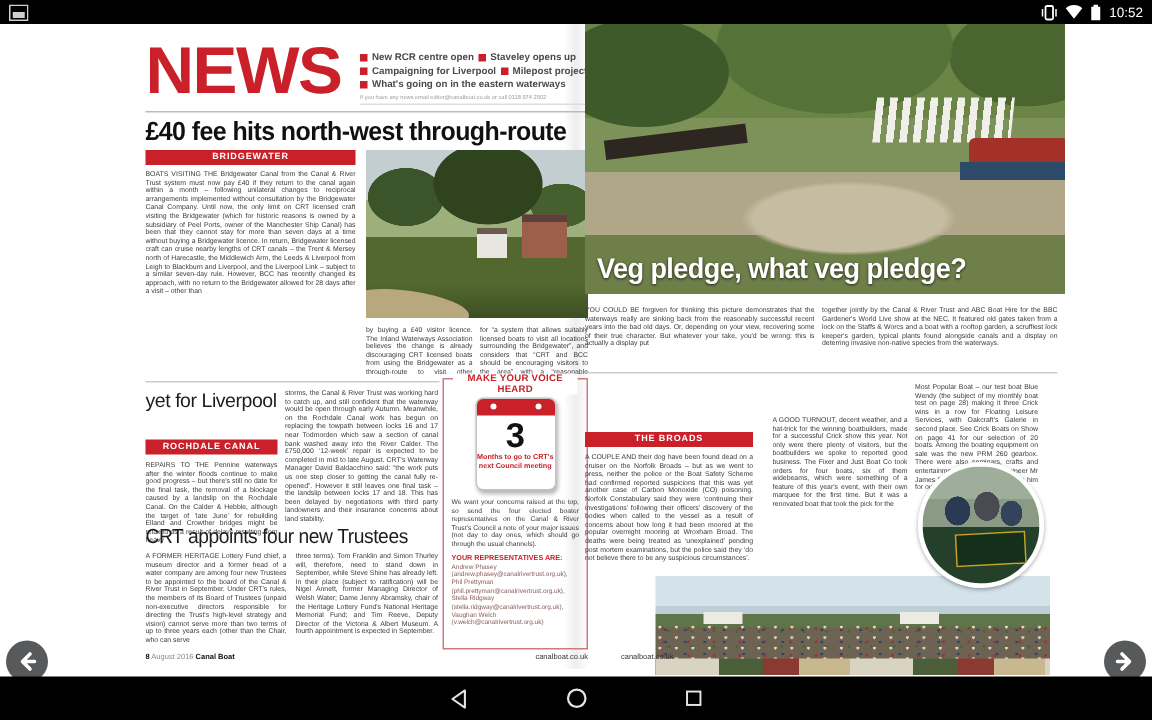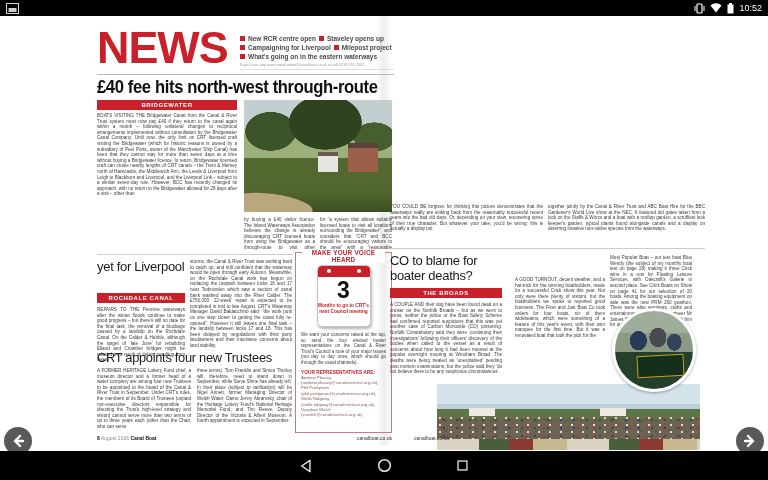--- a/index.html
+++ b/index.html
@@ -246,28 +246,31 @@
 
       <div class="folio folio-left">
         <b>8</b>
         <span class="gray">August 2016</span>
         <b>Canal Boat</b>
       </div>
       <div class="folio folio-site-left">canalboat.co.uk</div>
     </div>
 
     <div class="page page-right">
+      <div class="photo2">
+        <div class="ph-beam"></div>
+        <div class="ph-fence"></div>
+        <div class="ph-boat"></div>
+        <div class="ph-boat2"></div>
+        <div class="veg-caption">Veg pledge, what veg pledge?</div>
+      </div>
       <div class="body-txt veg-col1">YOU COULD BE forgiven for thinking this picture demonstrates that the waterways really are sinking back from the reasonably successful recent years into the bad old days. Or, depending on your view, recovering some of their true character. But whatever your take, you'd be wrong: this is actually a display put</div>
       <div class="body-txt veg-col2">together jointly by the Canal &amp; River Trust and ABC Boat Hire for the BBC Gardener's World Live show at the NEC. It featured old gates taken from a lock on the Staffs &amp; Worcs and a boat with a rooftop garden, a scruffiest lock keeper's garden, typical plants found alongside canals and a display on deterring invasive non-native species from the waterways.</div>
 
       <div class="rule-r"></div>
-      <div class="h-co">
-        <div>CO to blame for</div>
-        <div>boater deaths?</div>
-      </div>
       <div class="tag tag-broads">THE BROADS</div>
       <div class="body-txt co-body">A COUPLE AND their dog have been found dead on a cruiser on the Norfolk Broads – but as we went to press, neither the police or the Boat Safety Scheme had confirmed reported suspicions that this was yet another case of Carbon Monoxide (CO) poisoning. Norfolk Constabulary said they were ‘continuing their investigations’ following their officers' discovery of the bodies when called to the vessel as a result of concerns about how long it had been moored at the popular overnight mooring at Wroxham Broad. The deaths were being treated as ‘unexplained’ pending post mortem examinations, but the police said they ‘do not believe there to be any suspicious circumstances’.</div>
 
       <div class="body-txt crick-col1">A GOOD TURNOUT, decent weather, and a hat-trick for the winning boatbuilders, made for a successful Crick show this year. Not only were there plenty of visitors, but the boatbuilders we spoke to reported good business. The Fixer and Just Boat Co took orders for four boats, six of them widebeams, which were something of a feature of this year's event, with their own marquee for the first time. But it was a renovated boat that took the pick for the</div>
       <div class="body-txt crick-col2">Most Popular Boat – our test boat Blue Wendy (the subject of my monthly boat test on page 28) making it three Crick wins in a row for Floating Leisure Services, with Oakcraft's Galerie in second place. See Crick Boats on Show on page 41 for our selection of 20 boats. Among the boating equipment on sale was the new PRM 260 gearbox. There were also seminars, crafts and entertainments – and canal engineer Mr James Brindley. We caught up with him for our 15 Questions – see page 100.</div>
 
       <div class="photo3">
         <div class="ph-tent t1"></div>
         <div class="ph-tent t2"></div>
         <div class="ph-crowd"></div>

